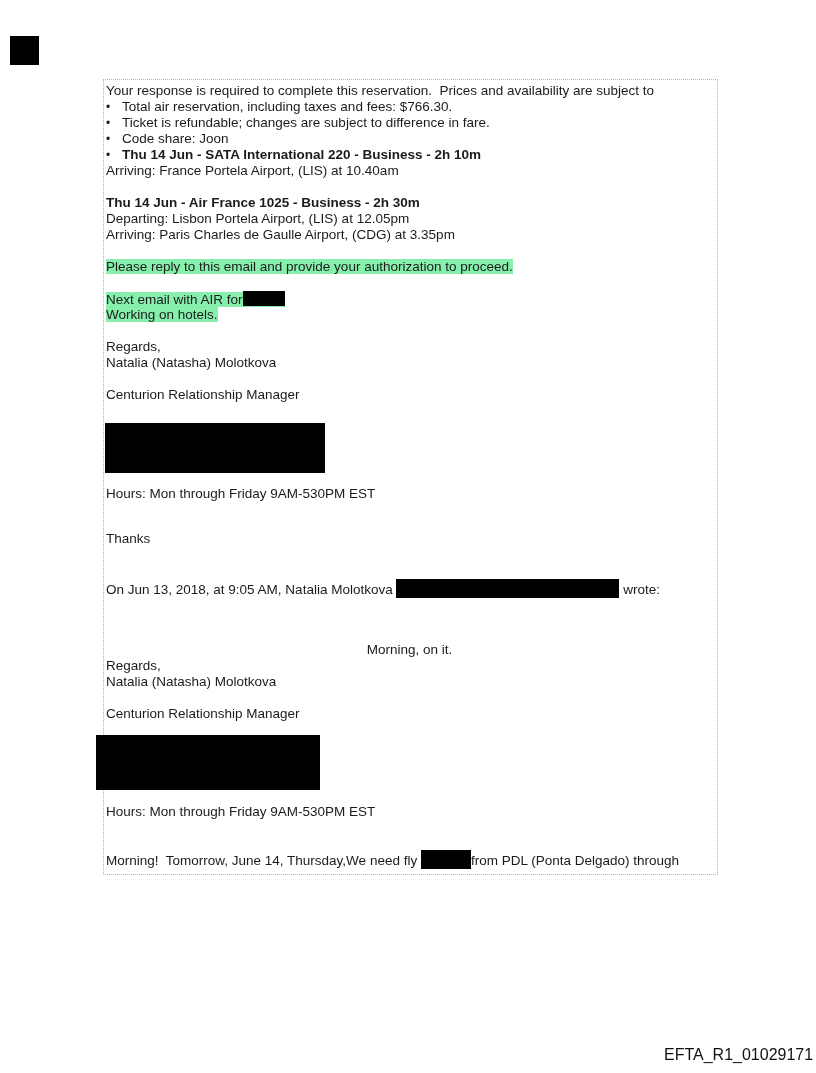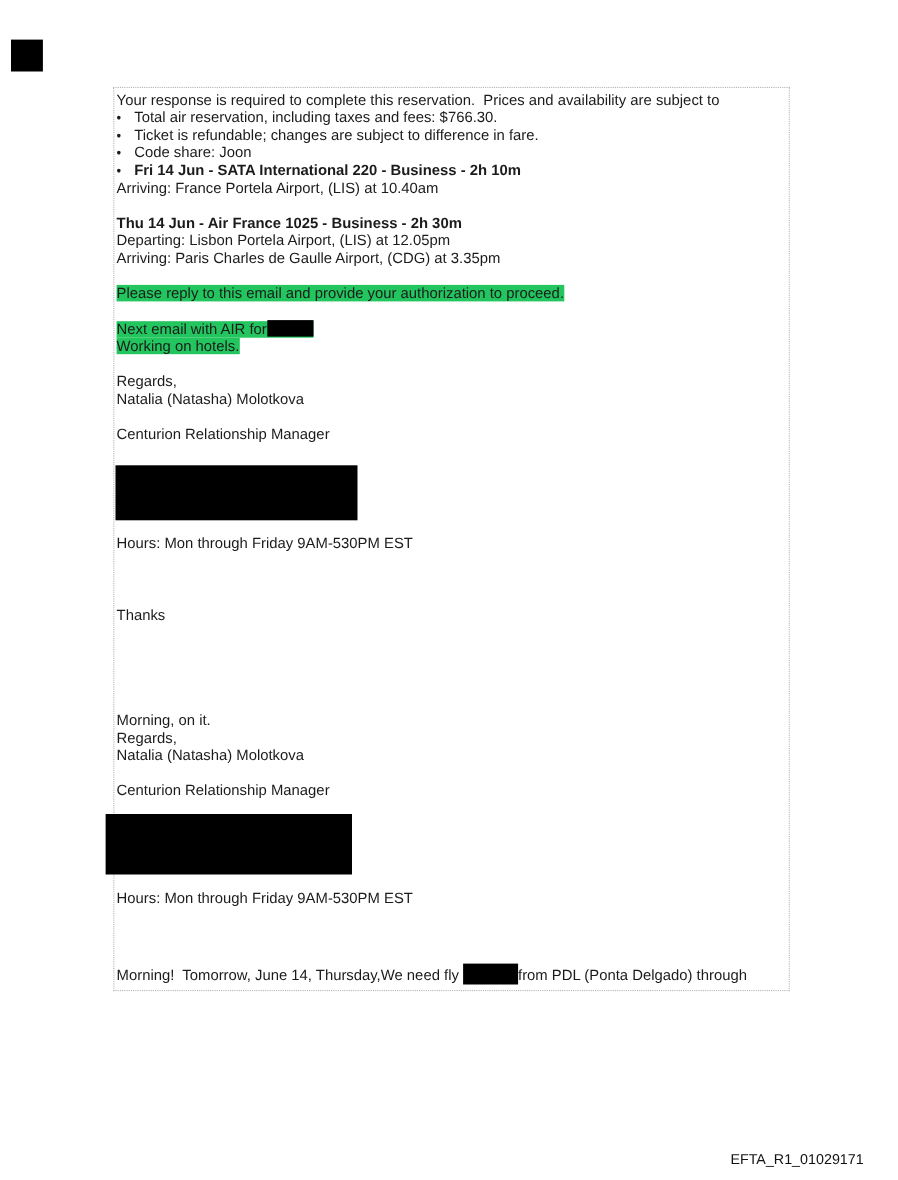--- a/index.html
+++ b/index.html
@@ -26,66 +26,67 @@
   .line{
     height:16px;line-height:16px;
     white-space:pre;
     overflow:visible;
   }
   .line .bullet{
     display:inline-block;width:16px;
     font-size:12px;
   }
   .bold{font-weight:bold;}
-  .hl{background:#22c55e;}
+  .hl{background:#86efac;}
   .redact-inline{
     display:inline-block;background:#000;
   }
   .redact-block{background:#000;}
   #bates{
     position:absolute;left:664px;top:1046px;
-    font-size:13px;color:#111;
+    font-size:16px;color:#111;
     white-space:pre;
     text-align:center;
   }
 </style>
 </head>
 <body>
 
 <div id="corner-mark"></div>
 
 <div id="email-body">
     <div class="line"><span>Your response is required to complete this reservation.  Prices and availability are subject to</span></div>
     <div class="line"><span class="bullet">•</span><span>Total air reservation, including taxes and fees: $766.30.</span></div>
     <div class="line"><span class="bullet">•</span><span>Ticket is refundable; changes are subject to difference in fare.</span></div>
     <div class="line"><span class="bullet">•</span><span>Code share: Joon</span></div>
-    <div class="line"><span class="bullet">•</span><span class="bold">Fri 14 Jun - SATA International 220 - Business - 2h 10m</span></div>
+    <div class="line"><span class="bullet">•</span><span class="bold">Thu 14 Jun - SATA International 220 - Business - 2h 10m</span></div>
     <div class="line"><span>Arriving: France Portela Airport, (LIS) at 10.40am</span></div>
     <div class="line">&nbsp;</div>
     <div class="line"><span class="bold">Thu 14 Jun - Air France 1025 - Business - 2h 30m</span></div>
     <div class="line"><span>Departing: Lisbon Portela Airport, (LIS) at 12.05pm</span></div>
     <div class="line"><span>Arriving: Paris Charles de Gaulle Airport, (CDG) at 3.35pm</span></div>
     <div class="line">&nbsp;</div>
     <div class="line"><span class="hl"><span>Please reply to this email and provide your authorization to proceed.</span></span></div>
     <div class="line">&nbsp;</div>
     <div class="line"><span class="hl"><span>Next email with AIR for</span><span class="redact-inline" style="width: 42px; height: 15px; vertical-align: -2px;"></span></span></div>
     <div class="line"><span class="hl"><span>Working on hotels.</span></span></div>
     <div class="line">&nbsp;</div>
     <div class="line"><span>Regards,</span></div>
     <div class="line"><span>Natalia (Natasha) Molotkova</span></div>
     <div class="line">&nbsp;</div>
     <div class="line"><span>Centurion Relationship Manager</span></div>
     <div class="redact-block" style="width: 220px; height: 50px; margin-left: -1px; margin-top: 20px; margin-bottom: 13px;"></div>
     <div class="line"><span>Hours: Mon through Friday 9AM-530PM EST</span></div>
-    <div class="line" style="margin-top: 50px;"><span>Thanks</span></div>
+    <div class="line" style="margin-top: 29px;"><span>Thanks</span></div>
     <div class="line">&nbsp;</div>
     <div class="line">&nbsp;</div>
-    <div class="line" style="margin-top: 47px;"><span>Morning, on it.</span></div>
+    <div class="line"><span>On Jun 13, 2018, at 9:05 AM, Natalia Molotkova </span><span class="redact-inline" style="width: 223px; height: 19px; vertical-align: -4px;"></span><span> wrote:</span></div>
+    <div class="line" style="margin-top: 47px; text-align: center;"><span>Morning, on it.</span></div>
     <div class="line"><span>Regards,</span></div>
     <div class="line"><span>Natalia (Natasha) Molotkova</span></div>
     <div class="line">&nbsp;</div>
     <div class="line"><span>Centurion Relationship Manager</span></div>
     <div class="redact-block" style="width: 224px; height: 55px; margin-left: -10px; margin-top: 13px; margin-bottom: 14px;"></div>
     <div class="line"><span>Hours: Mon through Friday 9AM-530PM EST</span></div>
-    <div class="line" style="margin-top: 51px;"><span>Morning!  Tomorrow, June 14, Thursday,We need fly </span><span class="redact-inline" style="width: 50px; height: 19px; vertical-align: -4px;"></span><span>from PDL (Ponta Delgado) through</span></div>
+    <div class="line" style="margin-top: 30px;"><span>Morning!  Tomorrow, June 14, Thursday,We need fly </span><span class="redact-inline" style="width: 50px; height: 19px; vertical-align: -4px;"></span><span>from PDL (Ponta Delgado) through</span></div>
   </div>
 
 <div id="bates">EFTA_R1_01029171</div>
 
 </body></html>

